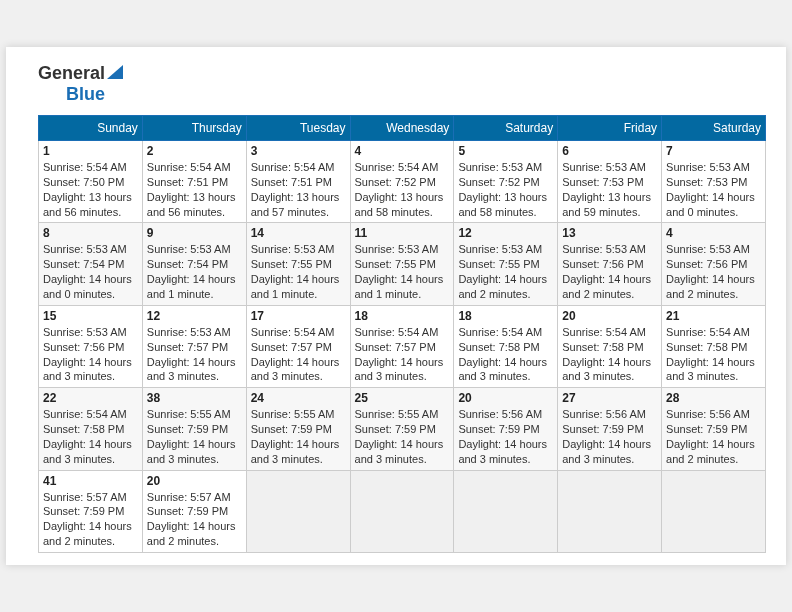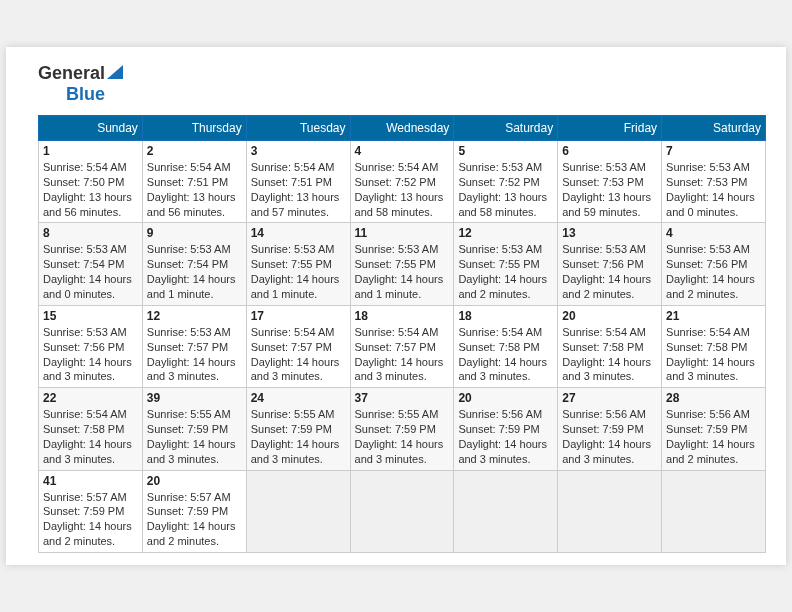--- a/index.html
+++ b/index.html
@@ -219,29 +219,29 @@
             <span class="day-num">21</span>
             <div class="day-info">Sunrise: 5:54 AM<br>Sunset: 7:58 PM<br>Daylight: 14 hours<br>and 3 minutes.</div>
           </td>
         </tr>
         <tr>
           <td>
             <span class="day-num">22</span>
             <div class="day-info">Sunrise: 5:54 AM<br>Sunset: 7:58 PM<br>Daylight: 14 hours<br>and 3 minutes.</div>
           </td>
           <td>
-            <span class="day-num">39</span>
+            <span class="day-num">38</span>
             <div class="day-info">Sunrise: 5:55 AM<br>Sunset: 7:59 PM<br>Daylight: 14 hours<br>and 3 minutes.</div>
           </td>
           <td>
             <span class="day-num">24</span>
             <div class="day-info">Sunrise: 5:55 AM<br>Sunset: 7:59 PM<br>Daylight: 14 hours<br>and 3 minutes.</div>
           </td>
           <td>
-            <span class="day-num">37</span>
+            <span class="day-num">25</span>
             <div class="day-info">Sunrise: 5:55 AM<br>Sunset: 7:59 PM<br>Daylight: 14 hours<br>and 3 minutes.</div>
           </td>
           <td>
             <span class="day-num">20</span>
             <div class="day-info">Sunrise: 5:56 AM<br>Sunset: 7:59 PM<br>Daylight: 14 hours<br>and 3 minutes.</div>
           </td>
           <td>
             <span class="day-num">27</span>
             <div class="day-info">Sunrise: 5:56 AM<br>Sunset: 7:59 PM<br>Daylight: 14 hours<br>and 3 minutes.</div>
           </td>

